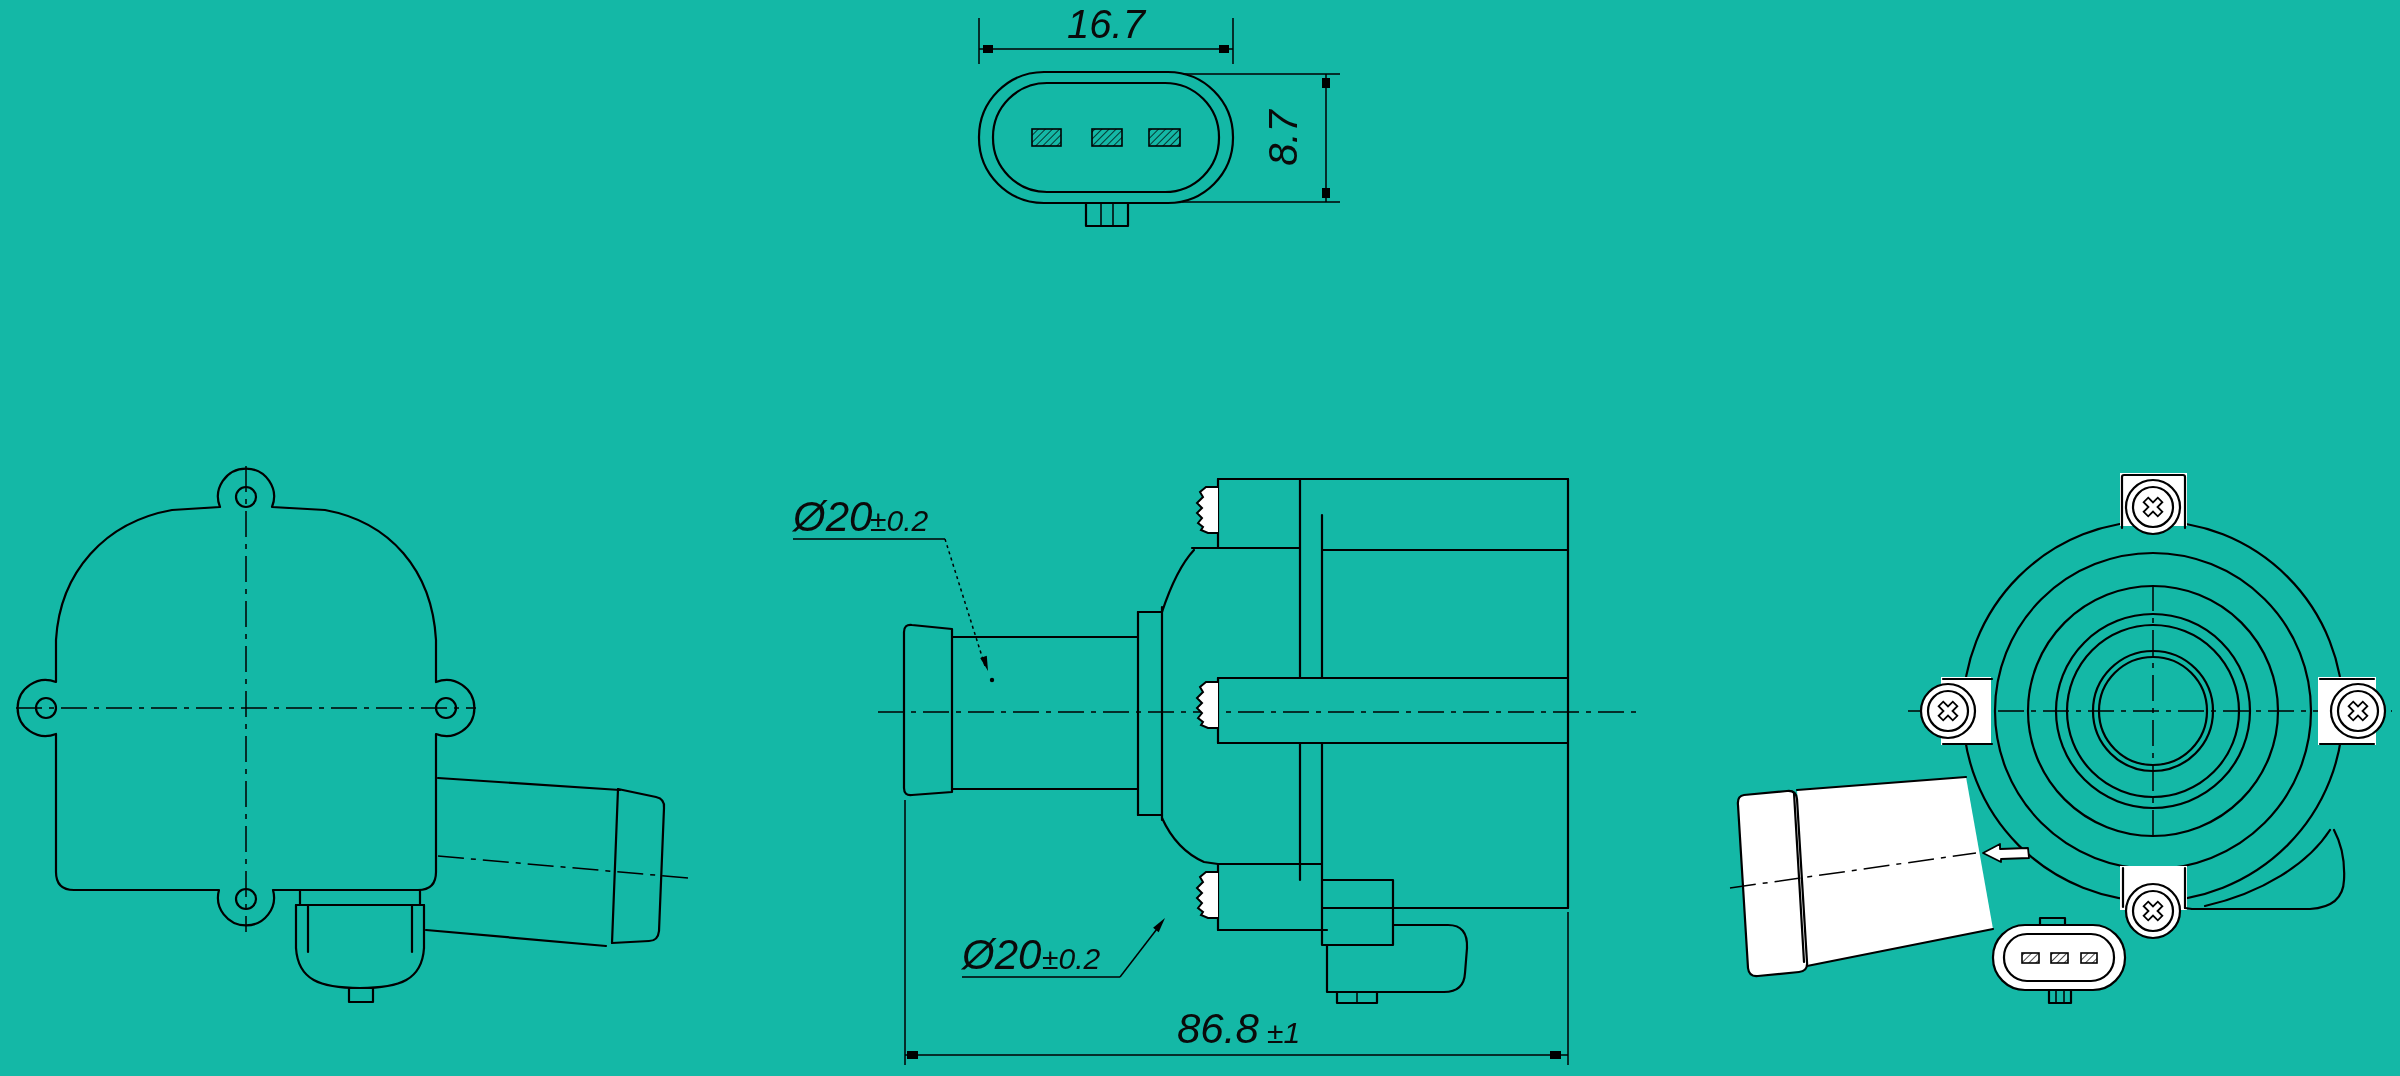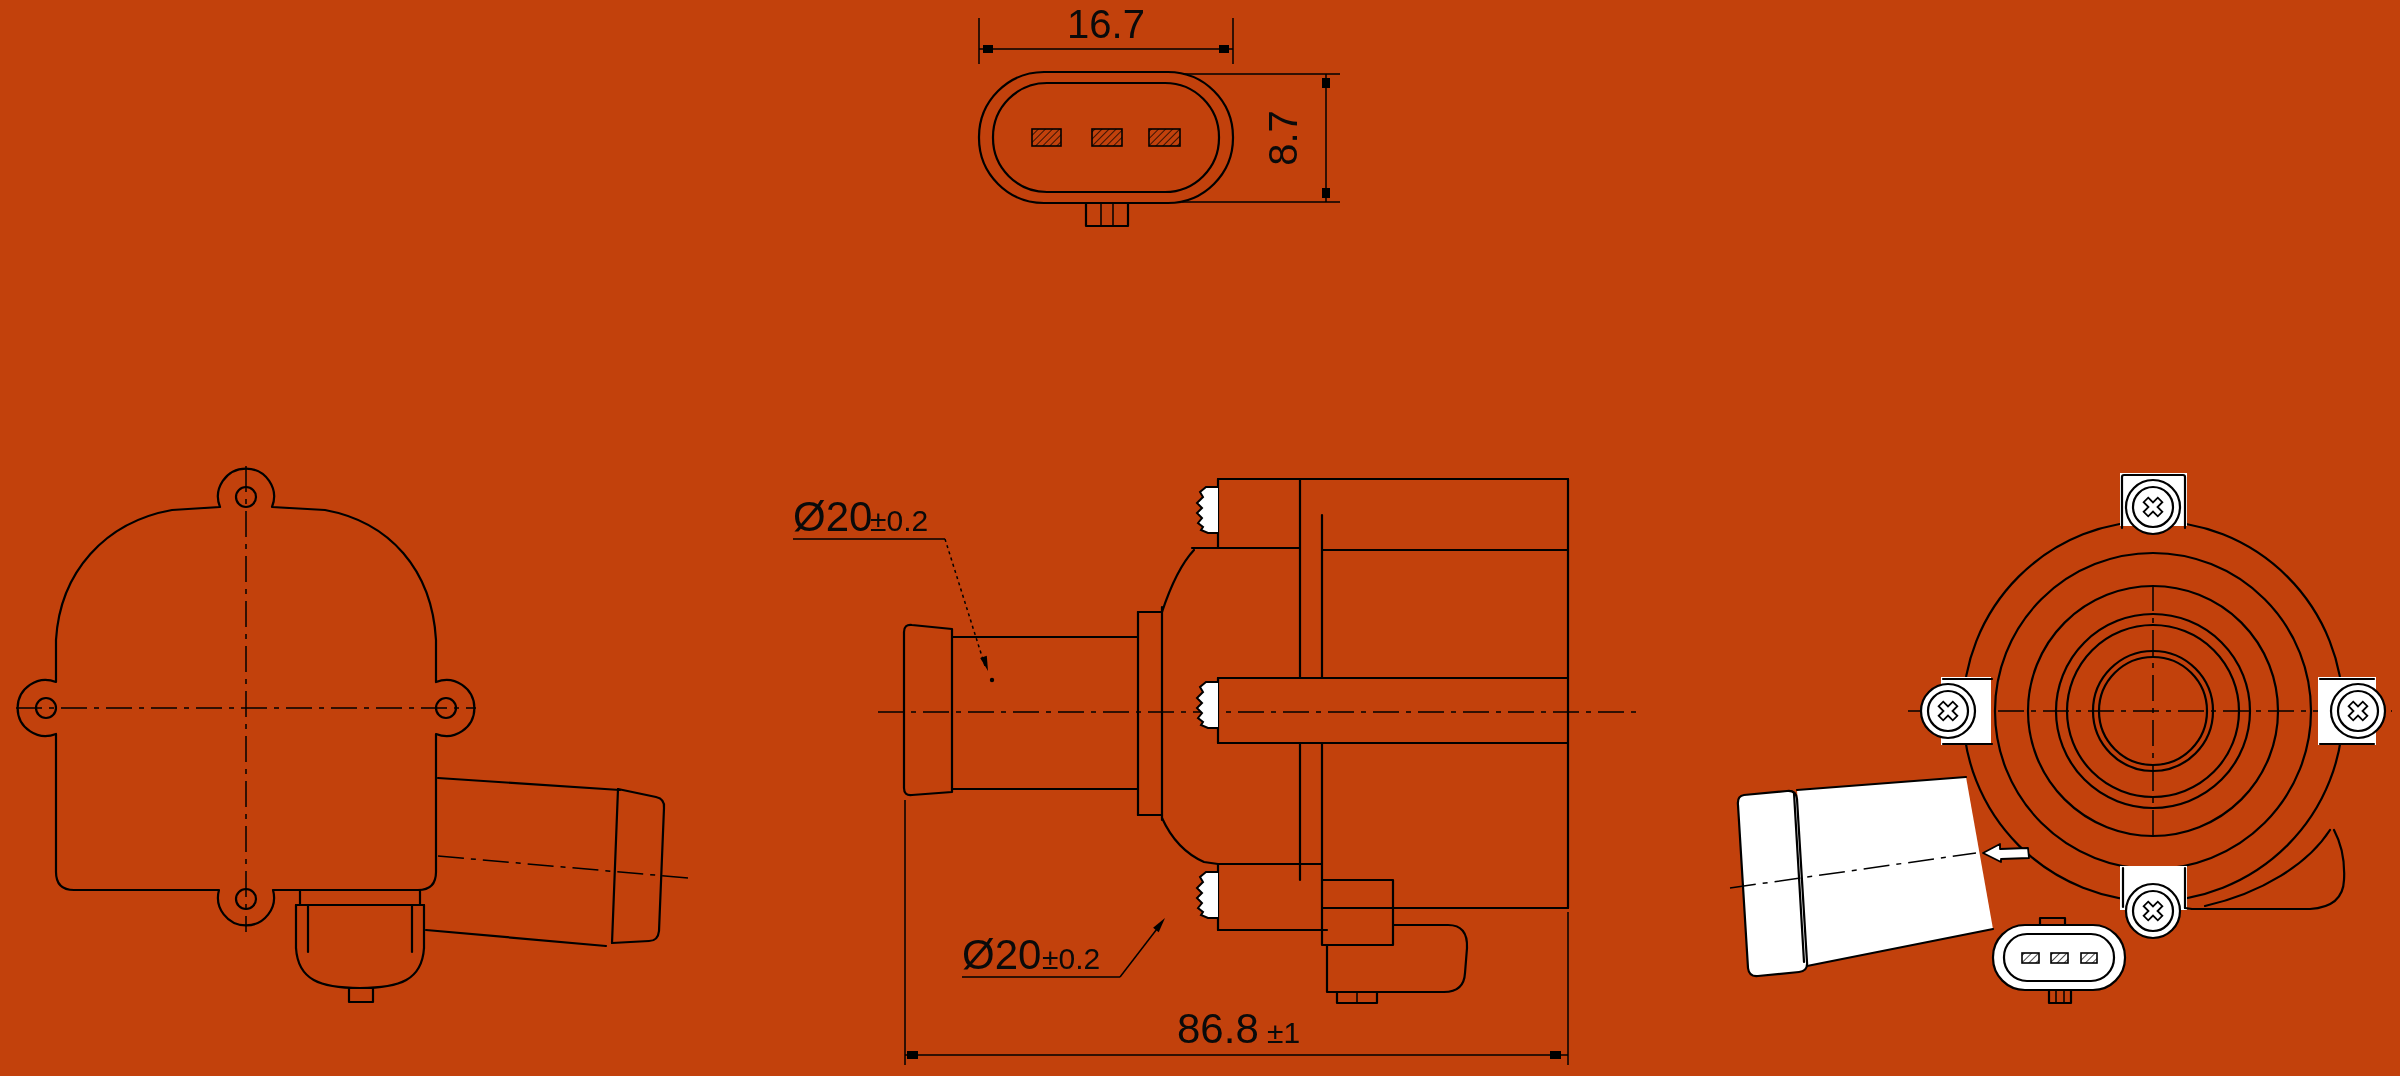--- a/index.html
+++ b/index.html
@@ -1,16 +1,16 @@
 <!DOCTYPE html>
 <html><head>
 <meta charset="utf-8">
 <style>
   html,body{margin:0;padding:0;background:#ffffff;}
-  .stage{width:2400px;height:1076px;position:relative;background:#c2410c;overflow:hidden;}
+  .stage{width:2400px;height:1076px;position:relative;background:#14b8a6;overflow:hidden;font-style:italic;}
   svg{display:block;}
   .ol{fill:none;stroke:#000;stroke-width:2.2;stroke-linejoin:round;stroke-linecap:round;}
   .olw{fill:#fff;stroke:#000;stroke-width:2.2;stroke-linejoin:round;}
   .thin{fill:none;stroke:#000;stroke-width:1.5;}
   .cl{fill:none;stroke:#000;stroke-width:1.5;stroke-dasharray:26 7 5 7;}
   .ldr{fill:none;stroke:#000;stroke-width:1.5;stroke-dasharray:3 3.5;}
   .dimtxt{font-family:"Liberation Sans", sans-serif;font-size:42px;fill:#0a0a0a;}
   .dimtxt2{font-family:"Liberation Sans", sans-serif;font-size:30px;fill:#0a0a0a;}
   .tick{fill:#000;stroke:none;}
   .pin{stroke:#000;stroke-width:1.6;}

